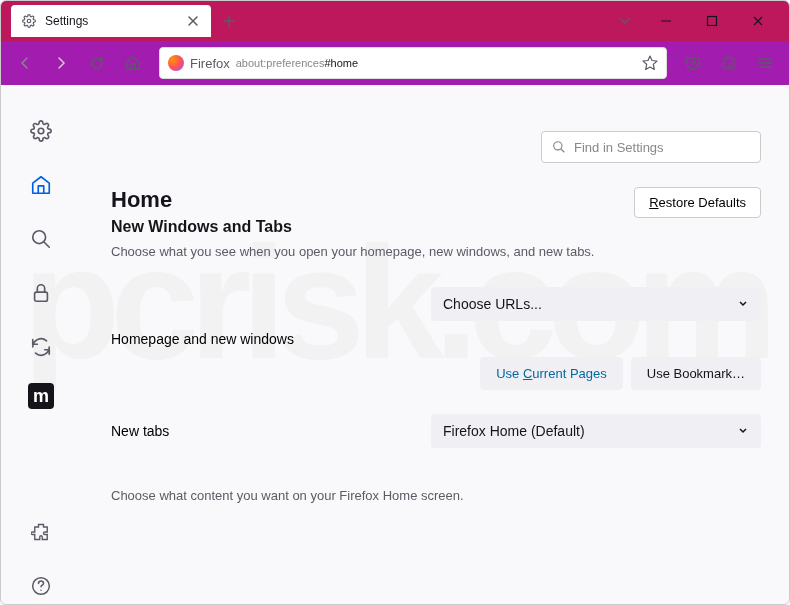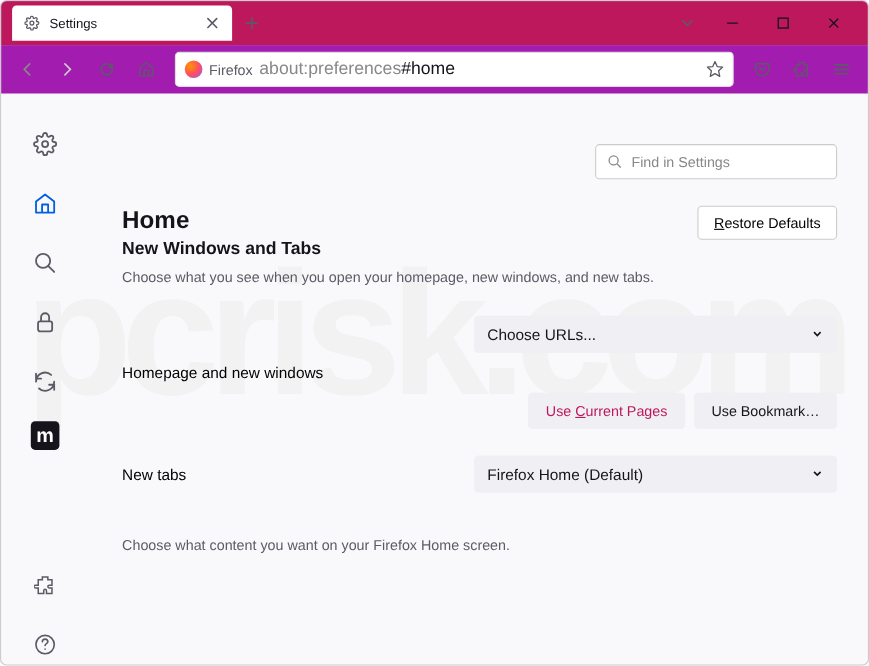--- a/index.html
+++ b/index.html
@@ -19,21 +19,21 @@
     .win-dd { width:36px; height:36px; display:flex; align-items:center; justify-content:center; color:#5b5b66; cursor:pointer;}
     .win-btn { width: 46px; height: 36px; display:flex; align-items:center; justify-content:center; color:#15141a; cursor:pointer; }
     
     
     .navbar { height: 44px; background:#a21caf; display:flex; align-items:center; padding: 0 8px; gap:4px; position:relative; z-index:2; }
     .nav-btn { width: 32px; height: 32px; display:flex; align-items:center; justify-content:center; color:#5b5b66; border-radius:4px; cursor:pointer; }
     .nav-btn.disabled { color: #bbb; }
     .urlbar { flex:1; height:32px; background:#fff; border:1px solid #ddd; border-radius:4px; display:flex; align-items:center; padding:0 8px; gap:6px; margin: 0 6px; }
     .urlbar-identity { display:flex; align-items:center; gap:6px; font-size:13px; color:#5b5b66; }
     .ff-logo { width:16px;height:16px; border-radius:50%; background: radial-gradient(circle at 30% 30%, #ff9500, #ff4f5e, #9059ff); }
-    .urlbar-text { font-size:16px; color:#5b5b66; }
+    .urlbar-text { font-size:11px; color:#5b5b66; }
     .urlbar-text .dim { color:#888; }
     .urlbar-text .path { color:#15141a; }
     .urlbar-star { margin-left:auto; color:#5b5b66; cursor:pointer; }
     
     
     .content { display:flex; height: calc(100% - 84px); position:relative; z-index:1; }
     .sidebar { width: 80px; display:flex; flex-direction:column; align-items:center; padding-top: 28px; gap: 18px; }
     .side-icon { width:36px; height:36px; display:flex; align-items:center; justify-content:center; color:#5b5b66; border-radius:4px; cursor:pointer; }
     .side-icon.active { color:#0060df; }
     .side-icon.square { background:#15141a; color:#fff; font-weight:bold; font-size:18px; border-radius:4px; width:26px; height:26px; }
@@ -52,21 +52,21 @@
     h2 { font-size:16px; font-weight:600; color:#15141a; margin-bottom:8px; }
     .desc { font-size:13px; color:#5b5b66; margin-bottom: 28px; }
     
     .form-row { display:flex; align-items:center; margin-bottom:10px; }
     .form-label { width: 320px; font-size:14px; color:#000000; }
     .form-control { flex:1; }
     .select { width:100%; background:#f0f0f4; border:none; border-radius:4px; padding:9px 12px; font-size:14px; color:#15141a; display:flex; justify-content:space-between; align-items:center; cursor:pointer; }
     .input { width:100%; border:1px solid #ccc; border-radius:4px; padding:8px 10px; font-size:14px; color:#15141a; background:#fff; }
     .btn-row { display:flex; gap:8px; justify-content:flex-end; margin-top:10px; margin-bottom: 24px; }
     .sec-btn { background:#f0f0f4; border:none; border-radius:4px; padding:9px 16px; font-size:13px; cursor:pointer; color:#15141a; white-space:nowrap; overflow:hidden; text-overflow:ellipsis; max-width:150px;}
-    .sec-btn.disabled { color:#be185d; }
+    .sec-btn.disabled { color:#0369a1; }
     .sec-btn .ul { text-decoration:underline; }
     
     svg { display:block; }
   </style>
 </head>
 <body>
 
 <div class="watermark">pcrisk.com</div>
 
 <div class="titlebar">

